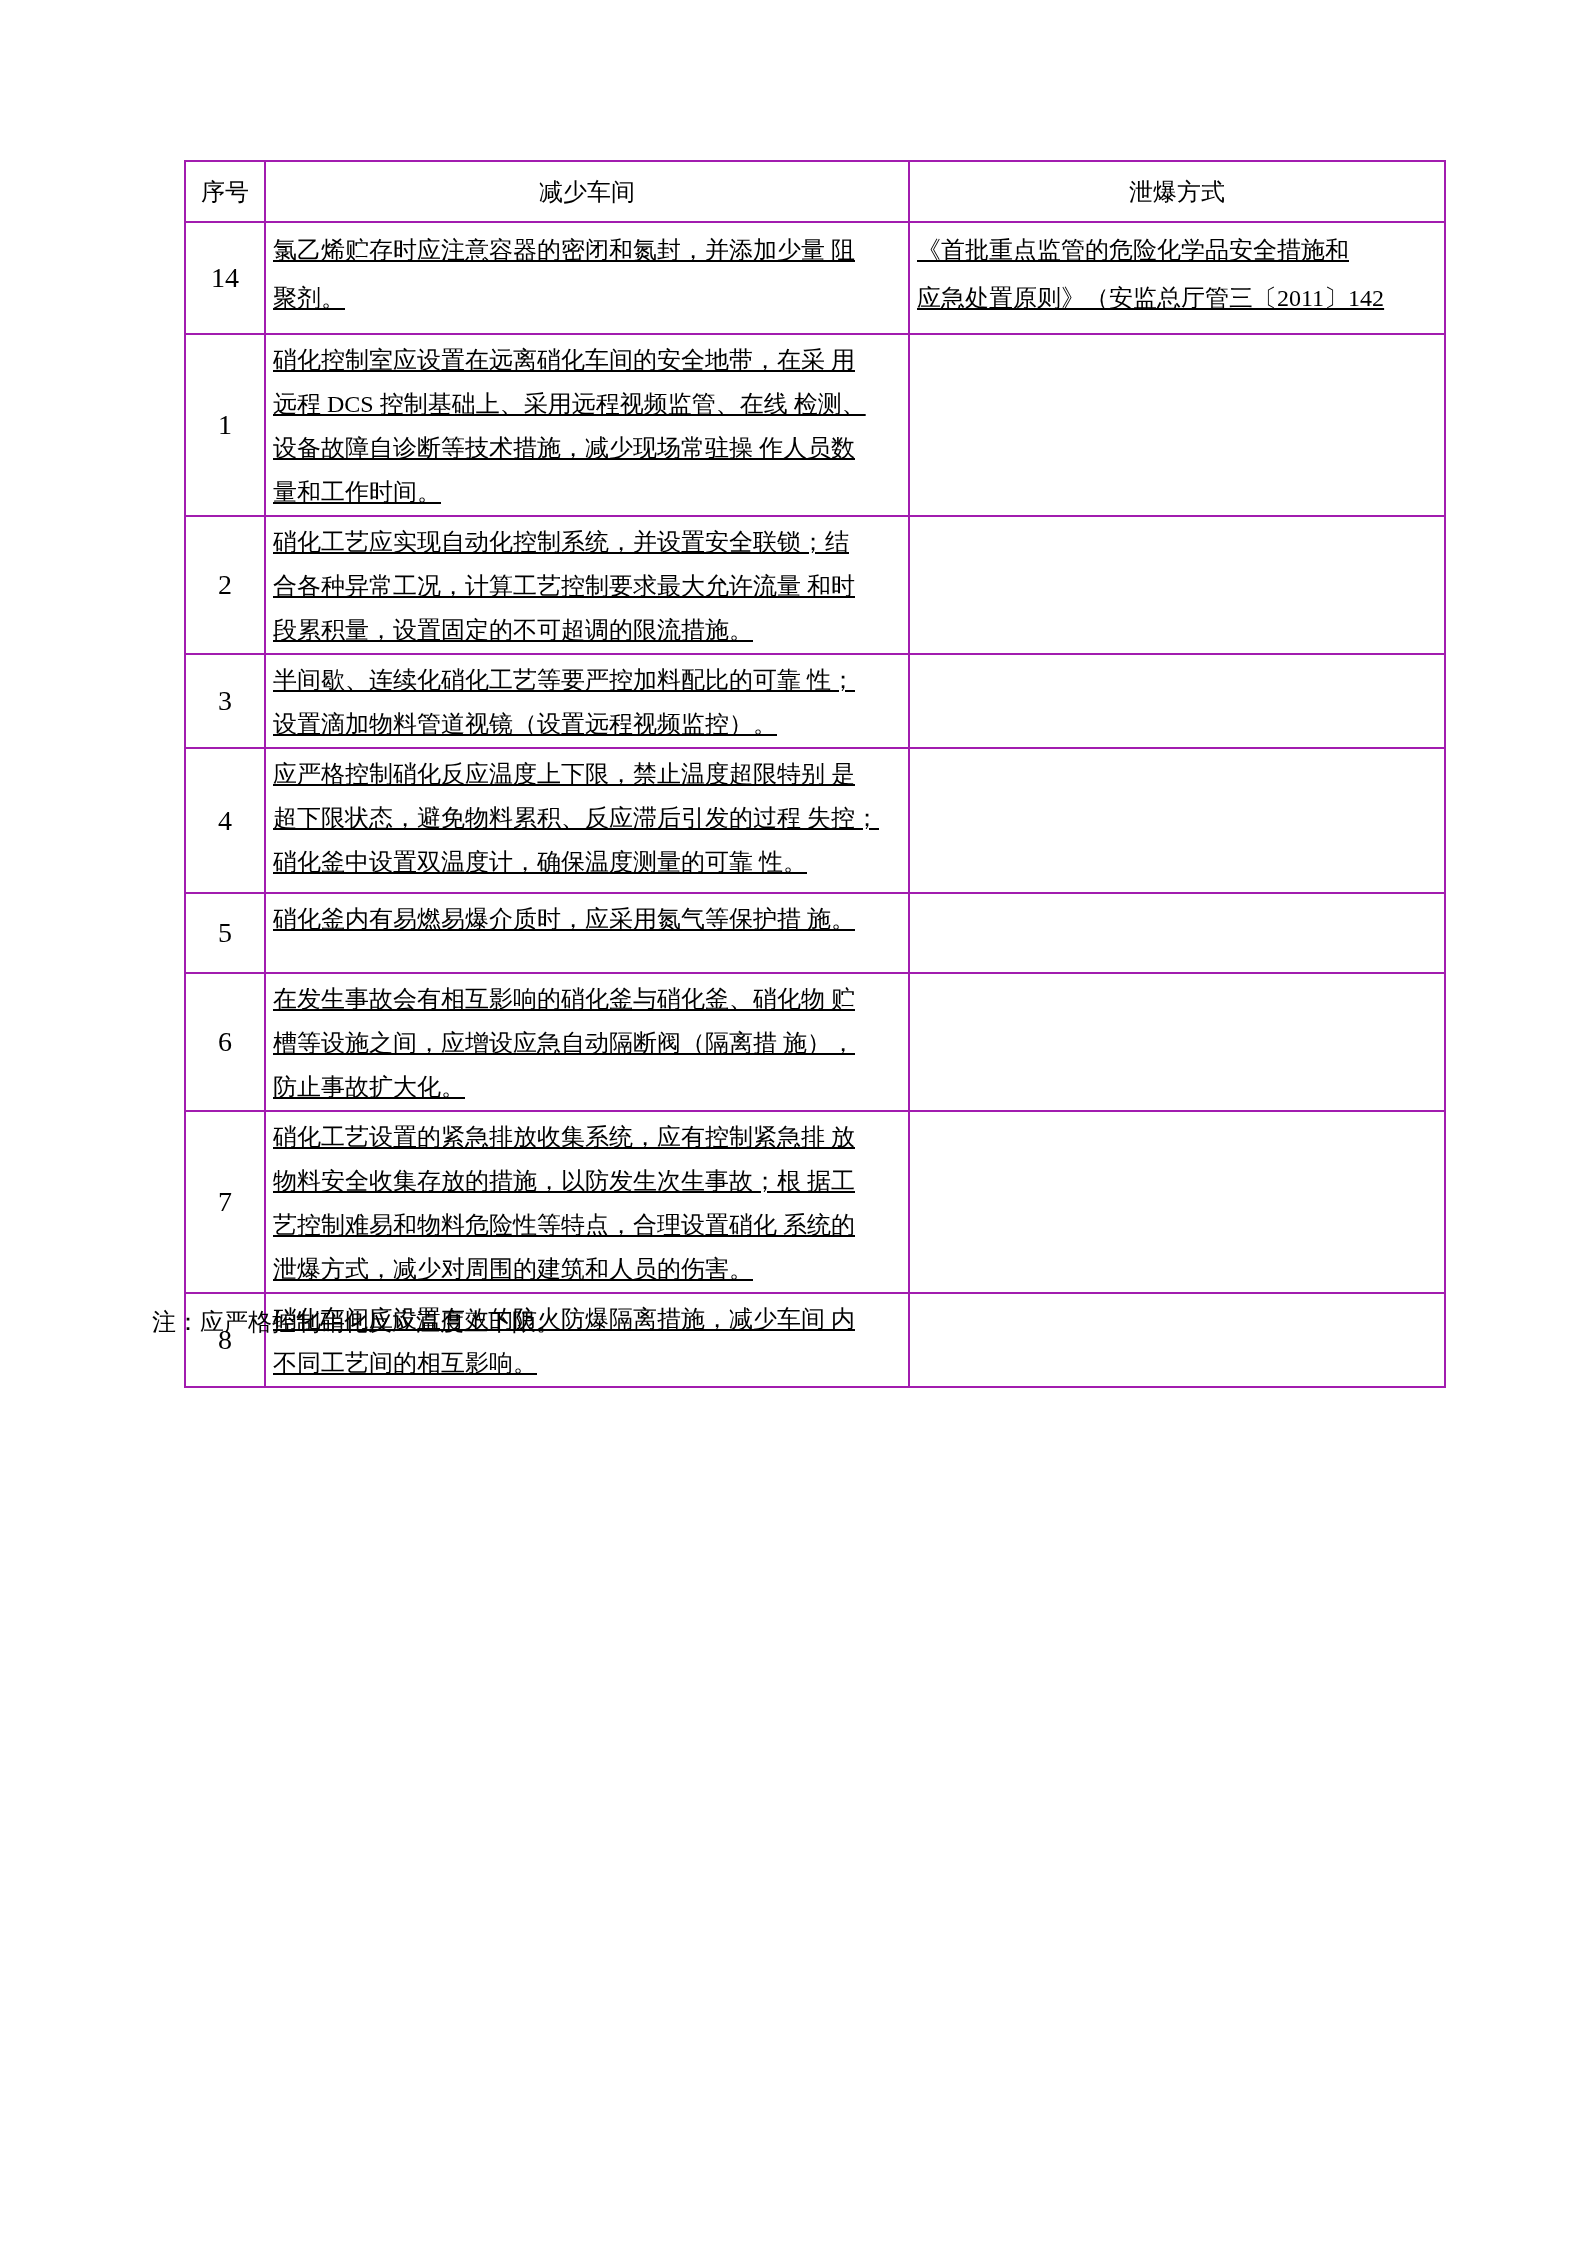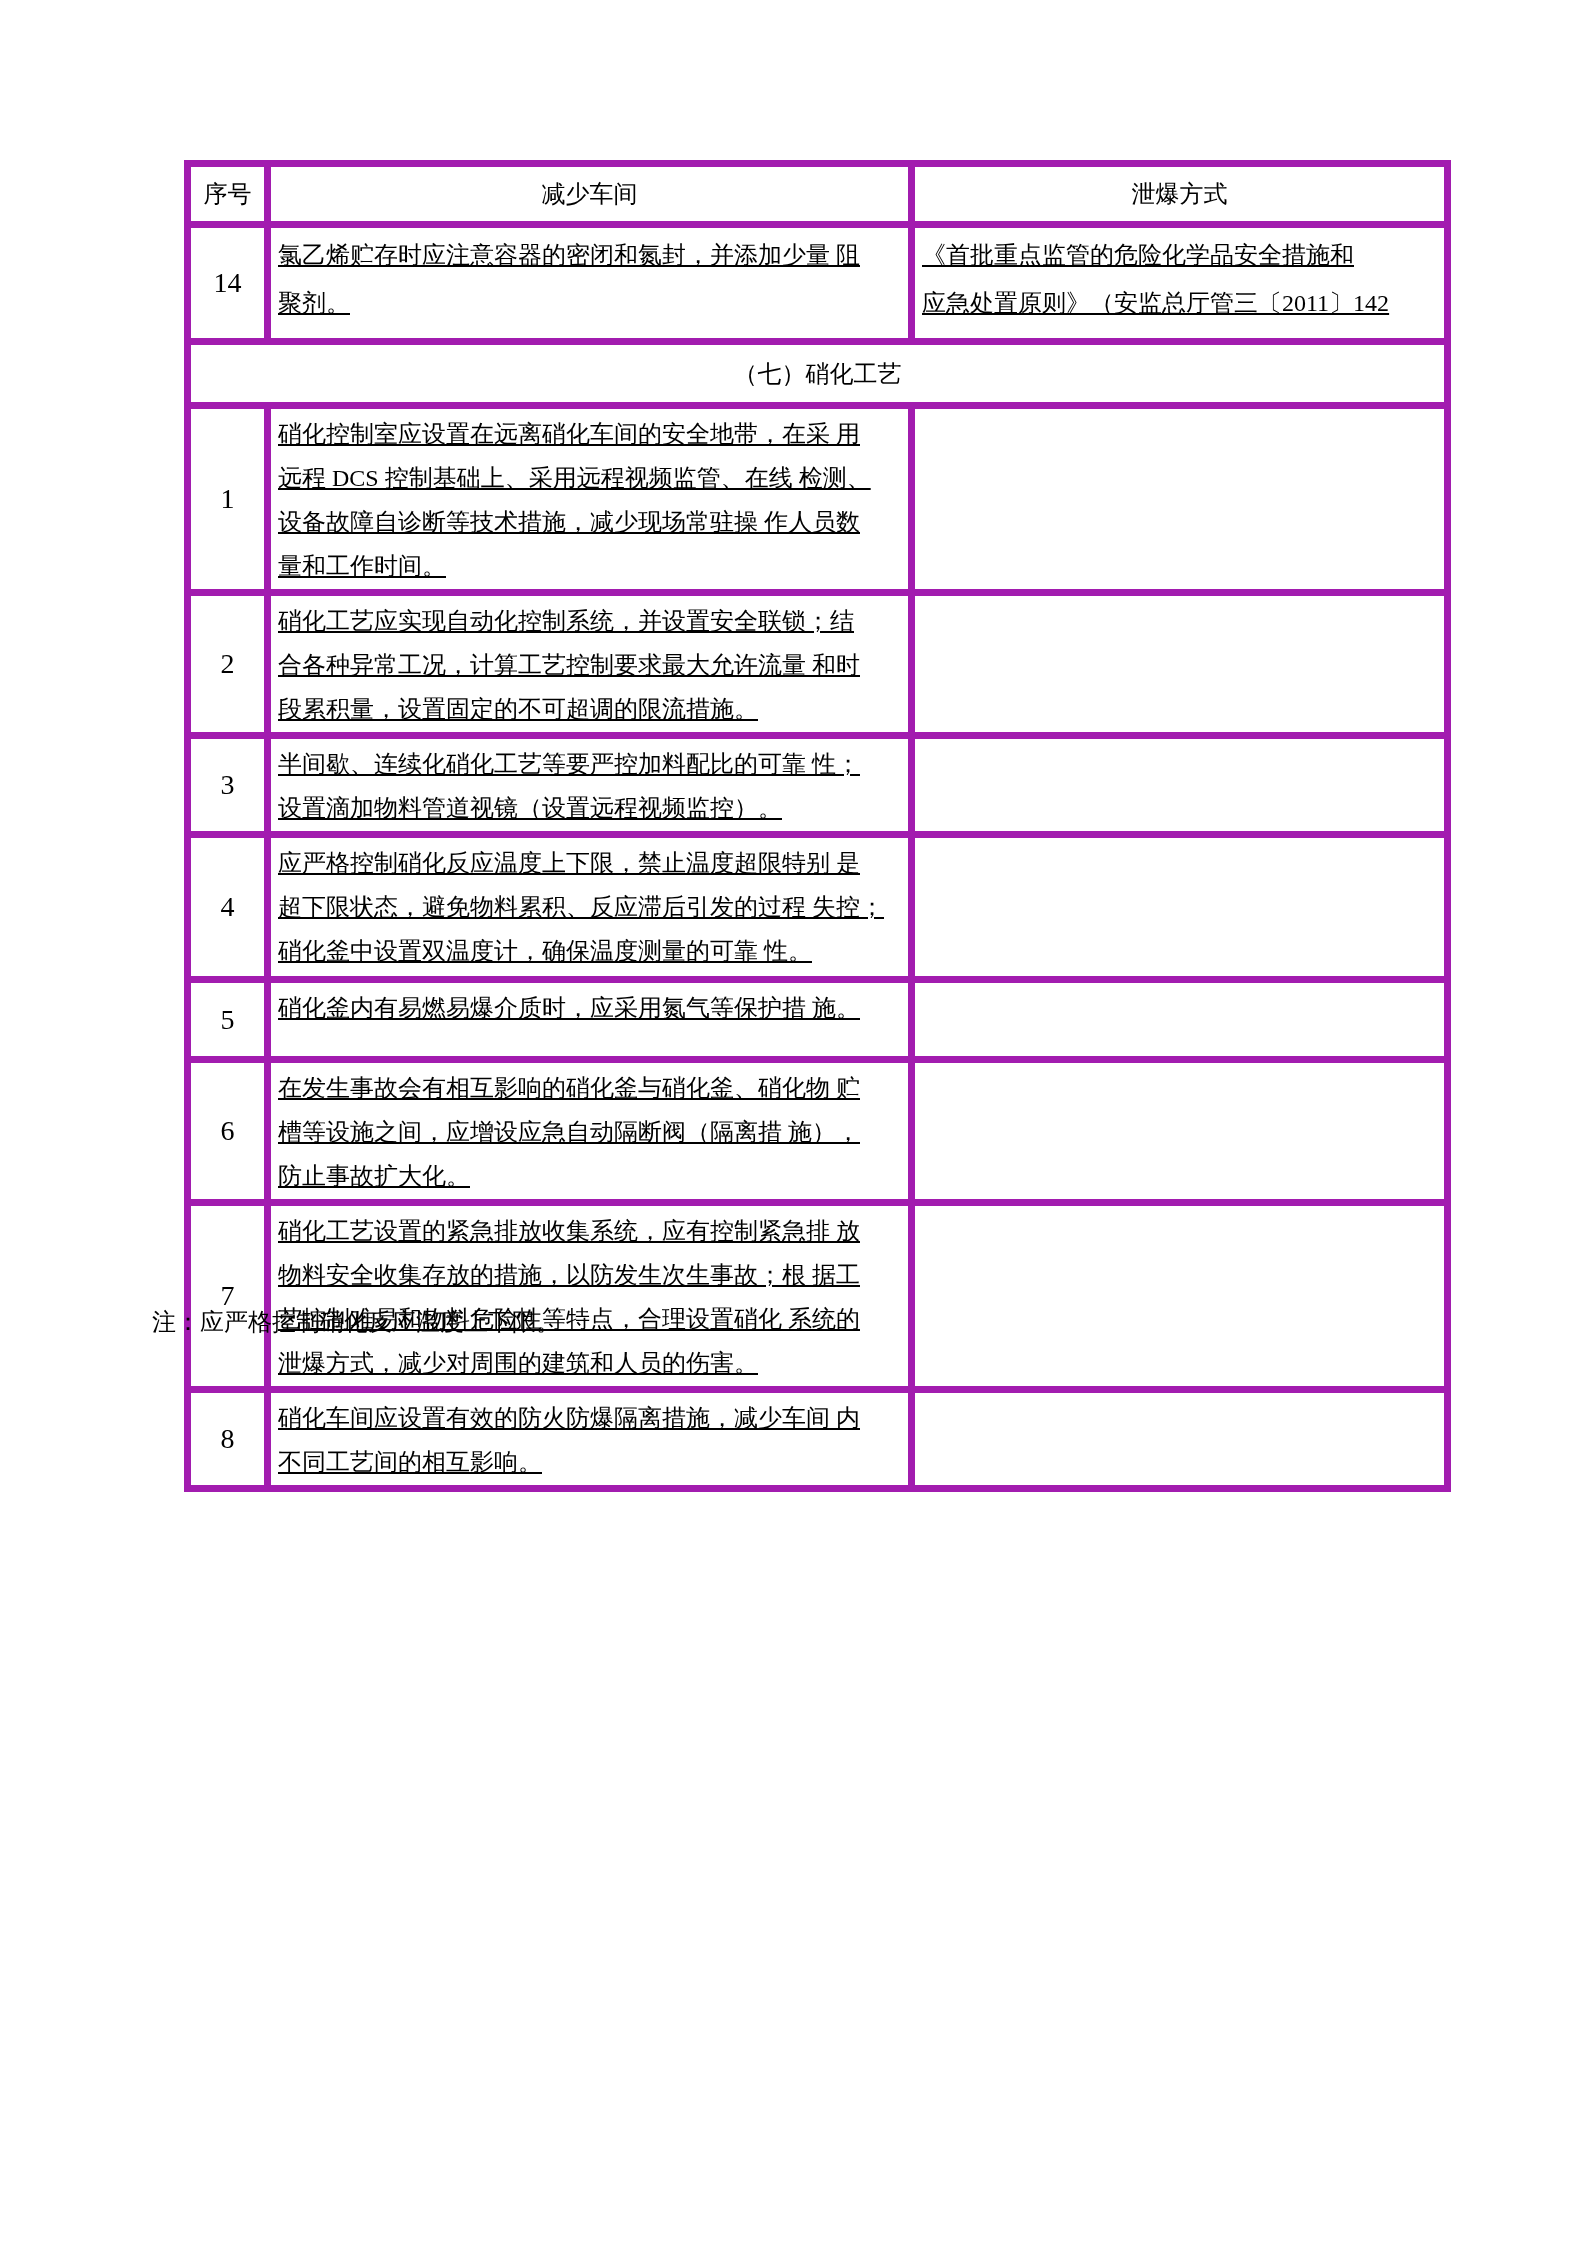--- a/index.html
+++ b/index.html
@@ -18,21 +18,21 @@
   }
   table.doc-table {
     position: absolute;
     left: 184px;
     top: 160px;
     width: 1260px;
     border-collapse: collapse;
     table-layout: fixed;
   }
   table.doc-table td {
-    border: 7px solid #a21caf;
+    border: 2px solid #a21caf;
     padding: 1px;
     overflow: hidden;
   }
   td.num-cell {
     text-align: center;
     vertical-align: middle;
     font-size: 28px;
   }
   td.content-cell, td.basis-cell {
     vertical-align: top;
@@ -98,23 +98,20 @@
       </td>
       <td class="basis-cell">
         <div class="clip">
           <div class="cell-text">《首批重点监管的危险化学品安全措施和
 应急处置原则》（安监总厅管三〔2011〕142
 号）</div>
         </div>
       </td>
     </tr>
 
-    <tr style="height:64px">
-      <td class="section-cell" colspan="3">（七）硝化工艺</td>
-    </tr>
 
     <tr style="height:146px">
       <td class="num-cell">1</td>
       <td class="content-cell">
         <div class="cell-text">硝化控制室应设置在远离硝化车间的安全地带，在采 用
 远程 DCS 控制基础上、采用远程视频监管、在线 检测、
 设备故障自诊断等技术措施，减少现场常驻操 作人员数
 量和工作时间。</div>
       </td>
       <td class="basis-cell"></td>

